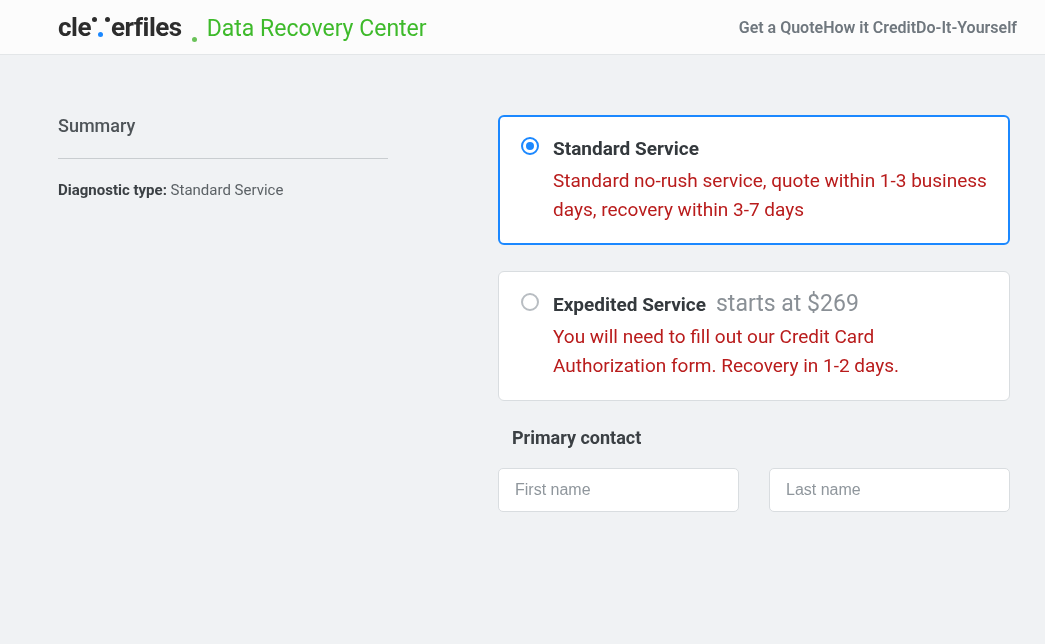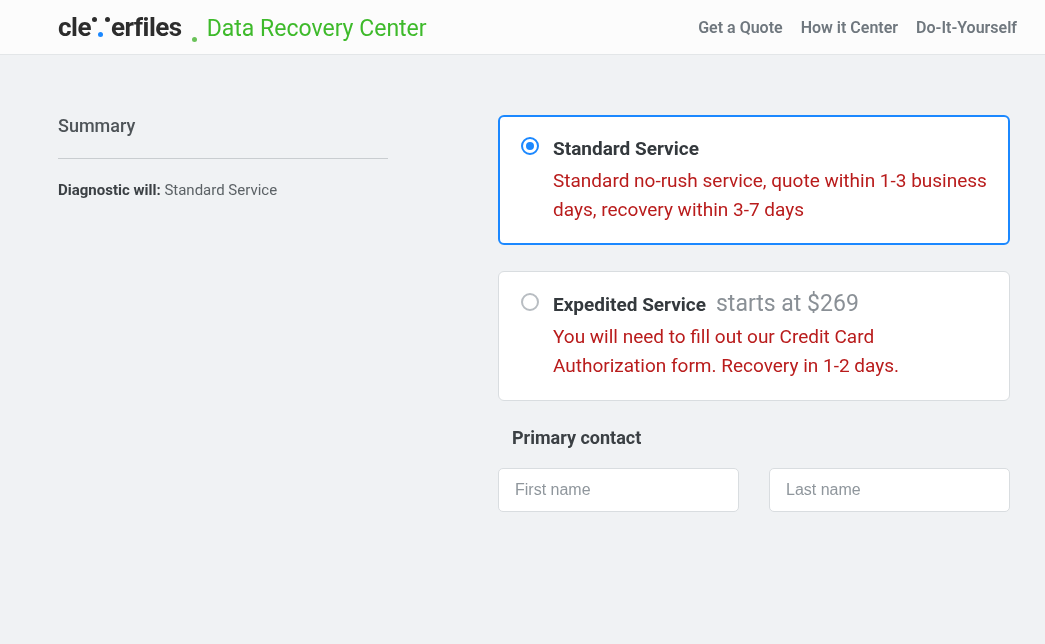--- a/index.html
+++ b/index.html
@@ -56,21 +56,20 @@
     display:inline-block;
   }
   .brand-sub {
     color: #3eba2b;
     font-size: 23px;
     font-weight: 400;
   }
   .nav {
     margin-left: auto;
     display: flex;
-    gap: 18px;
   }
   .nav a {
     color: #6f777e;
     text-decoration: none;
     font-size: 16px;
     font-weight: 600;
     cursor: pointer;
   }
 
   
@@ -202,30 +201,30 @@
           <span class="d2"></span>
           <span class="d3"></span>
       </span>
       <span>erfiles</span>
     </span>
     <span class="brand-sep"></span>
     <span class="brand-sub">Data Recovery Center</span>
   </div>
   <div class="nav">
     <a>Get a Quote</a>
-    <a>How it Center</a>
+    <a>How it Credit</a>
     <a>Do-It-Yourself</a>
   </div>
 </div>
 
 <div class="main">
   <div class="left">
     <div class="summary-heading">Summary</div>
     <div class="summary-row">
-      <span class="label">Diagnostic will:</span>
+      <span class="label">Diagnostic type:</span>
       <span>Standard Service</span>
     </div>
   </div>
 
   <div class="right">
 
     <div class="option selected">
       <div class="radio"></div>
       <div class="opt-body">
         <span class="opt-title">Standard Service</span>

